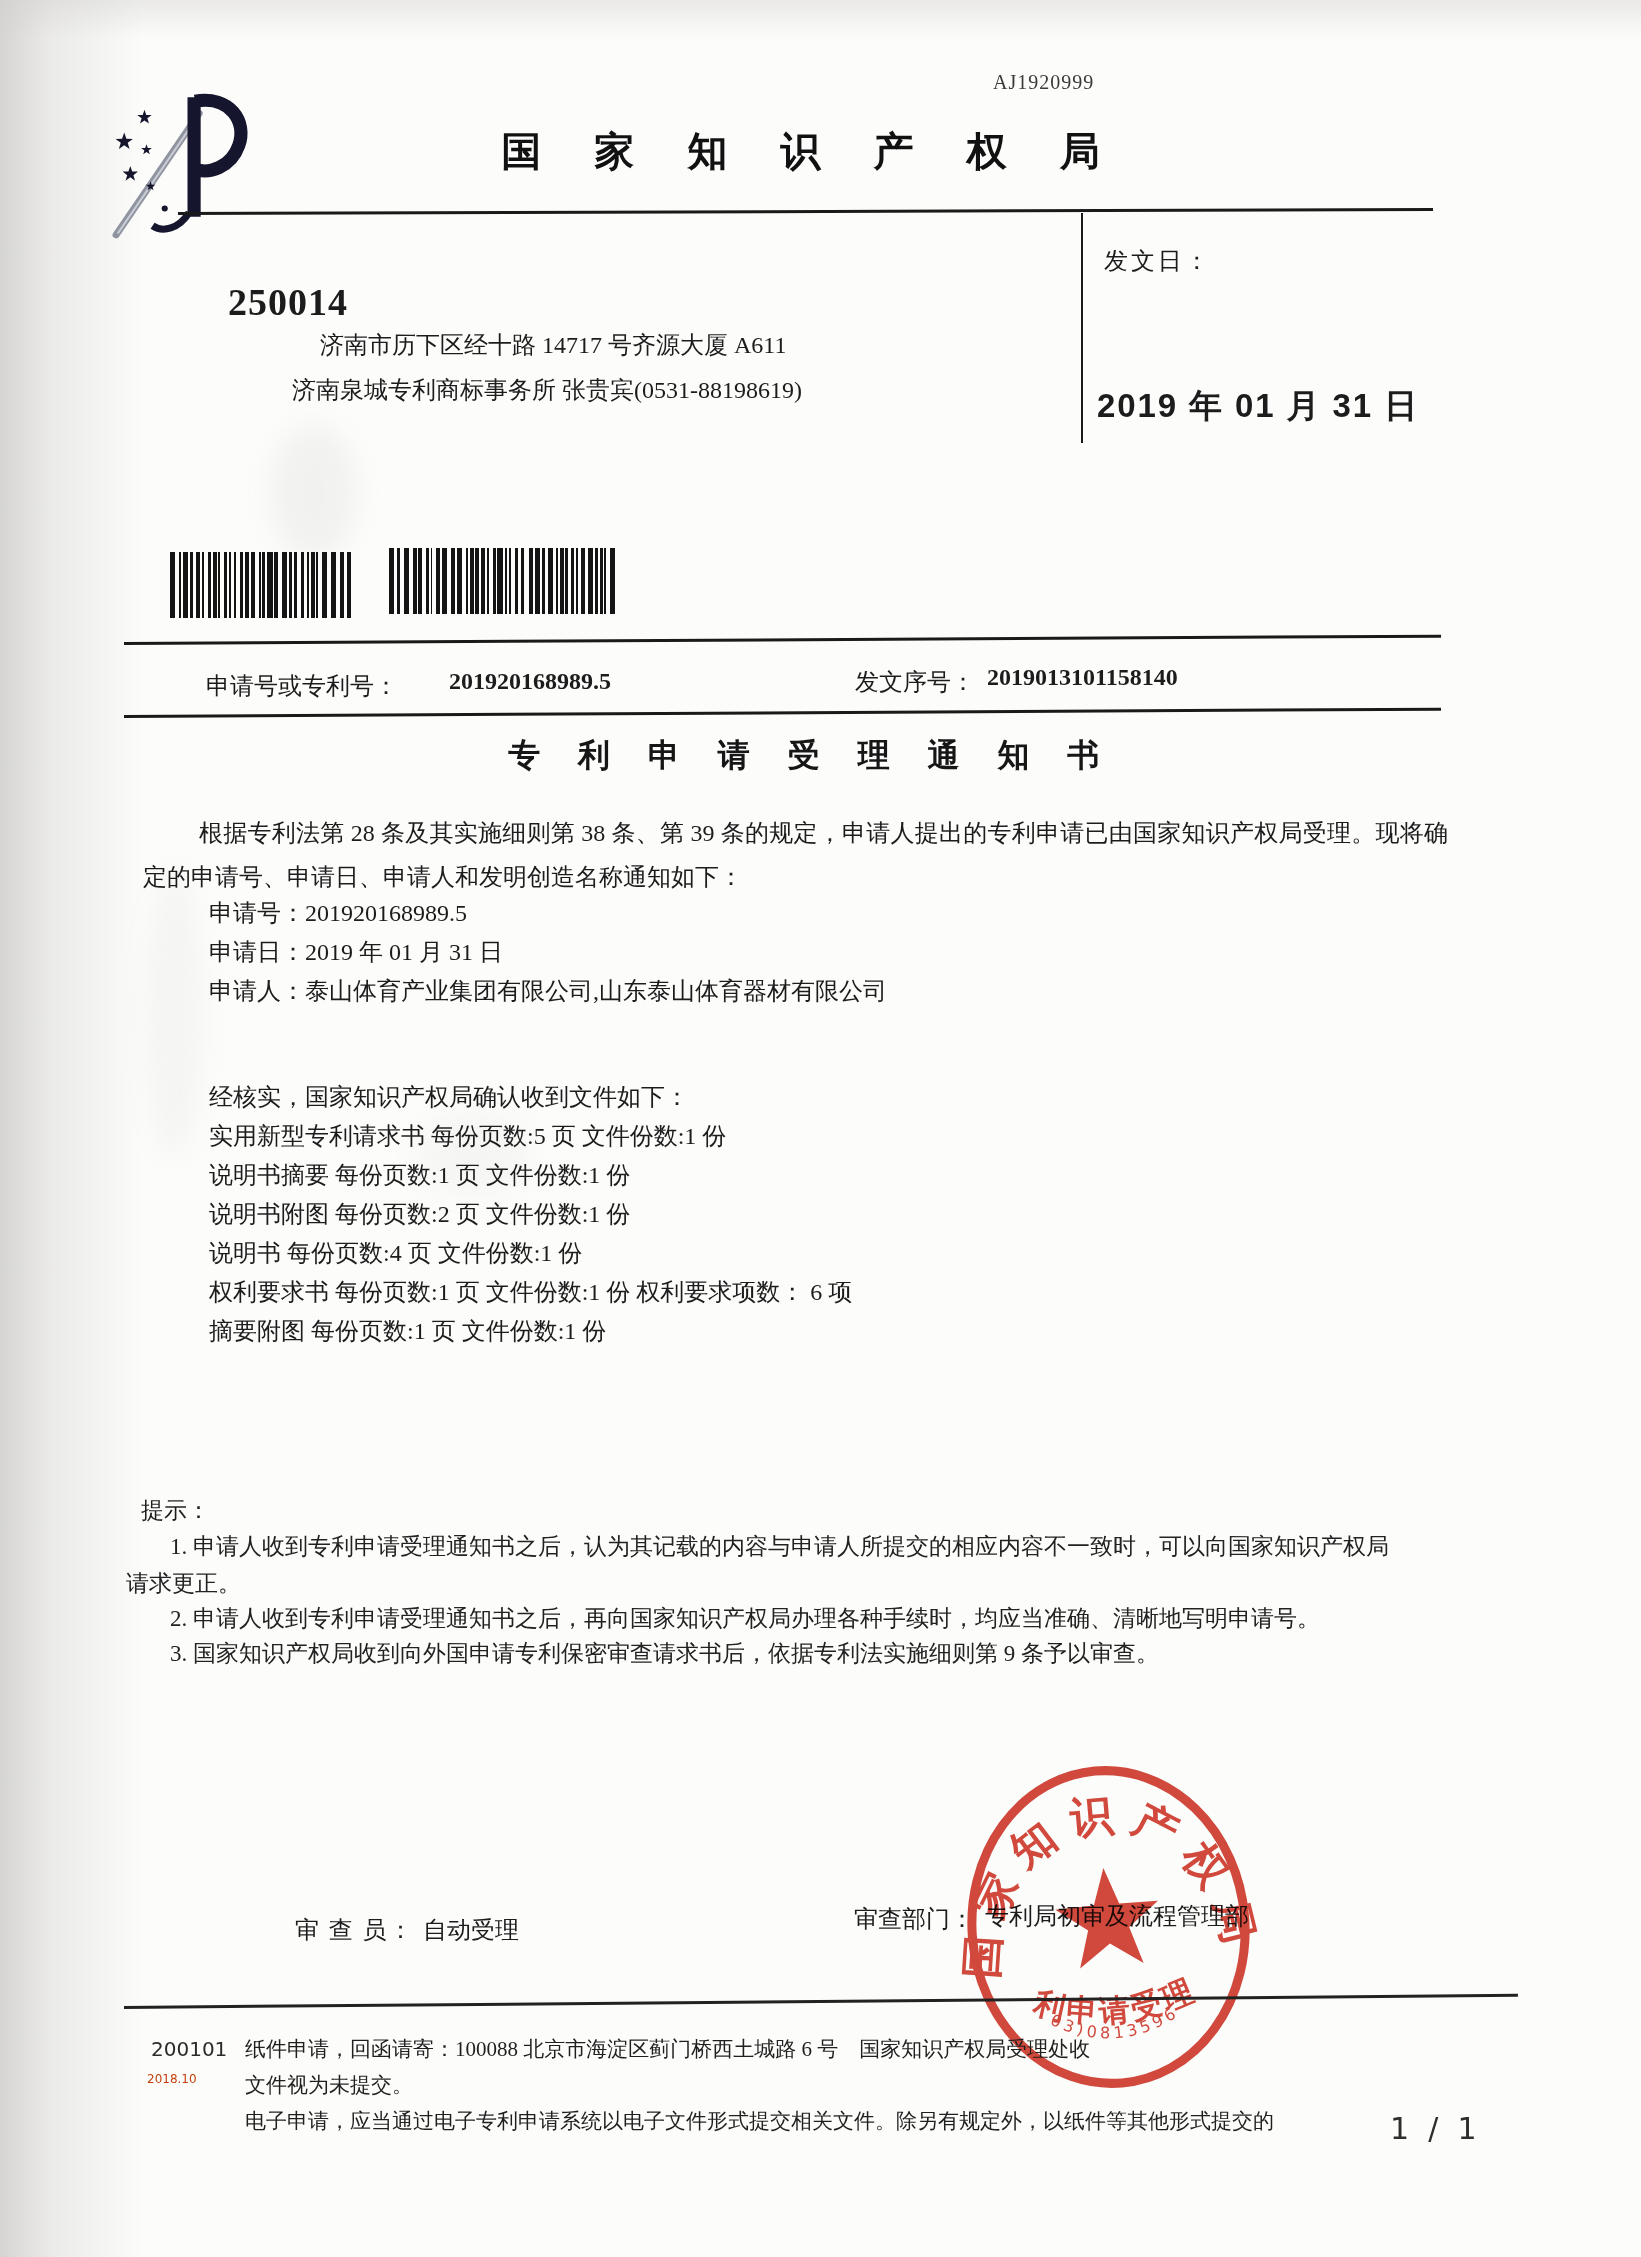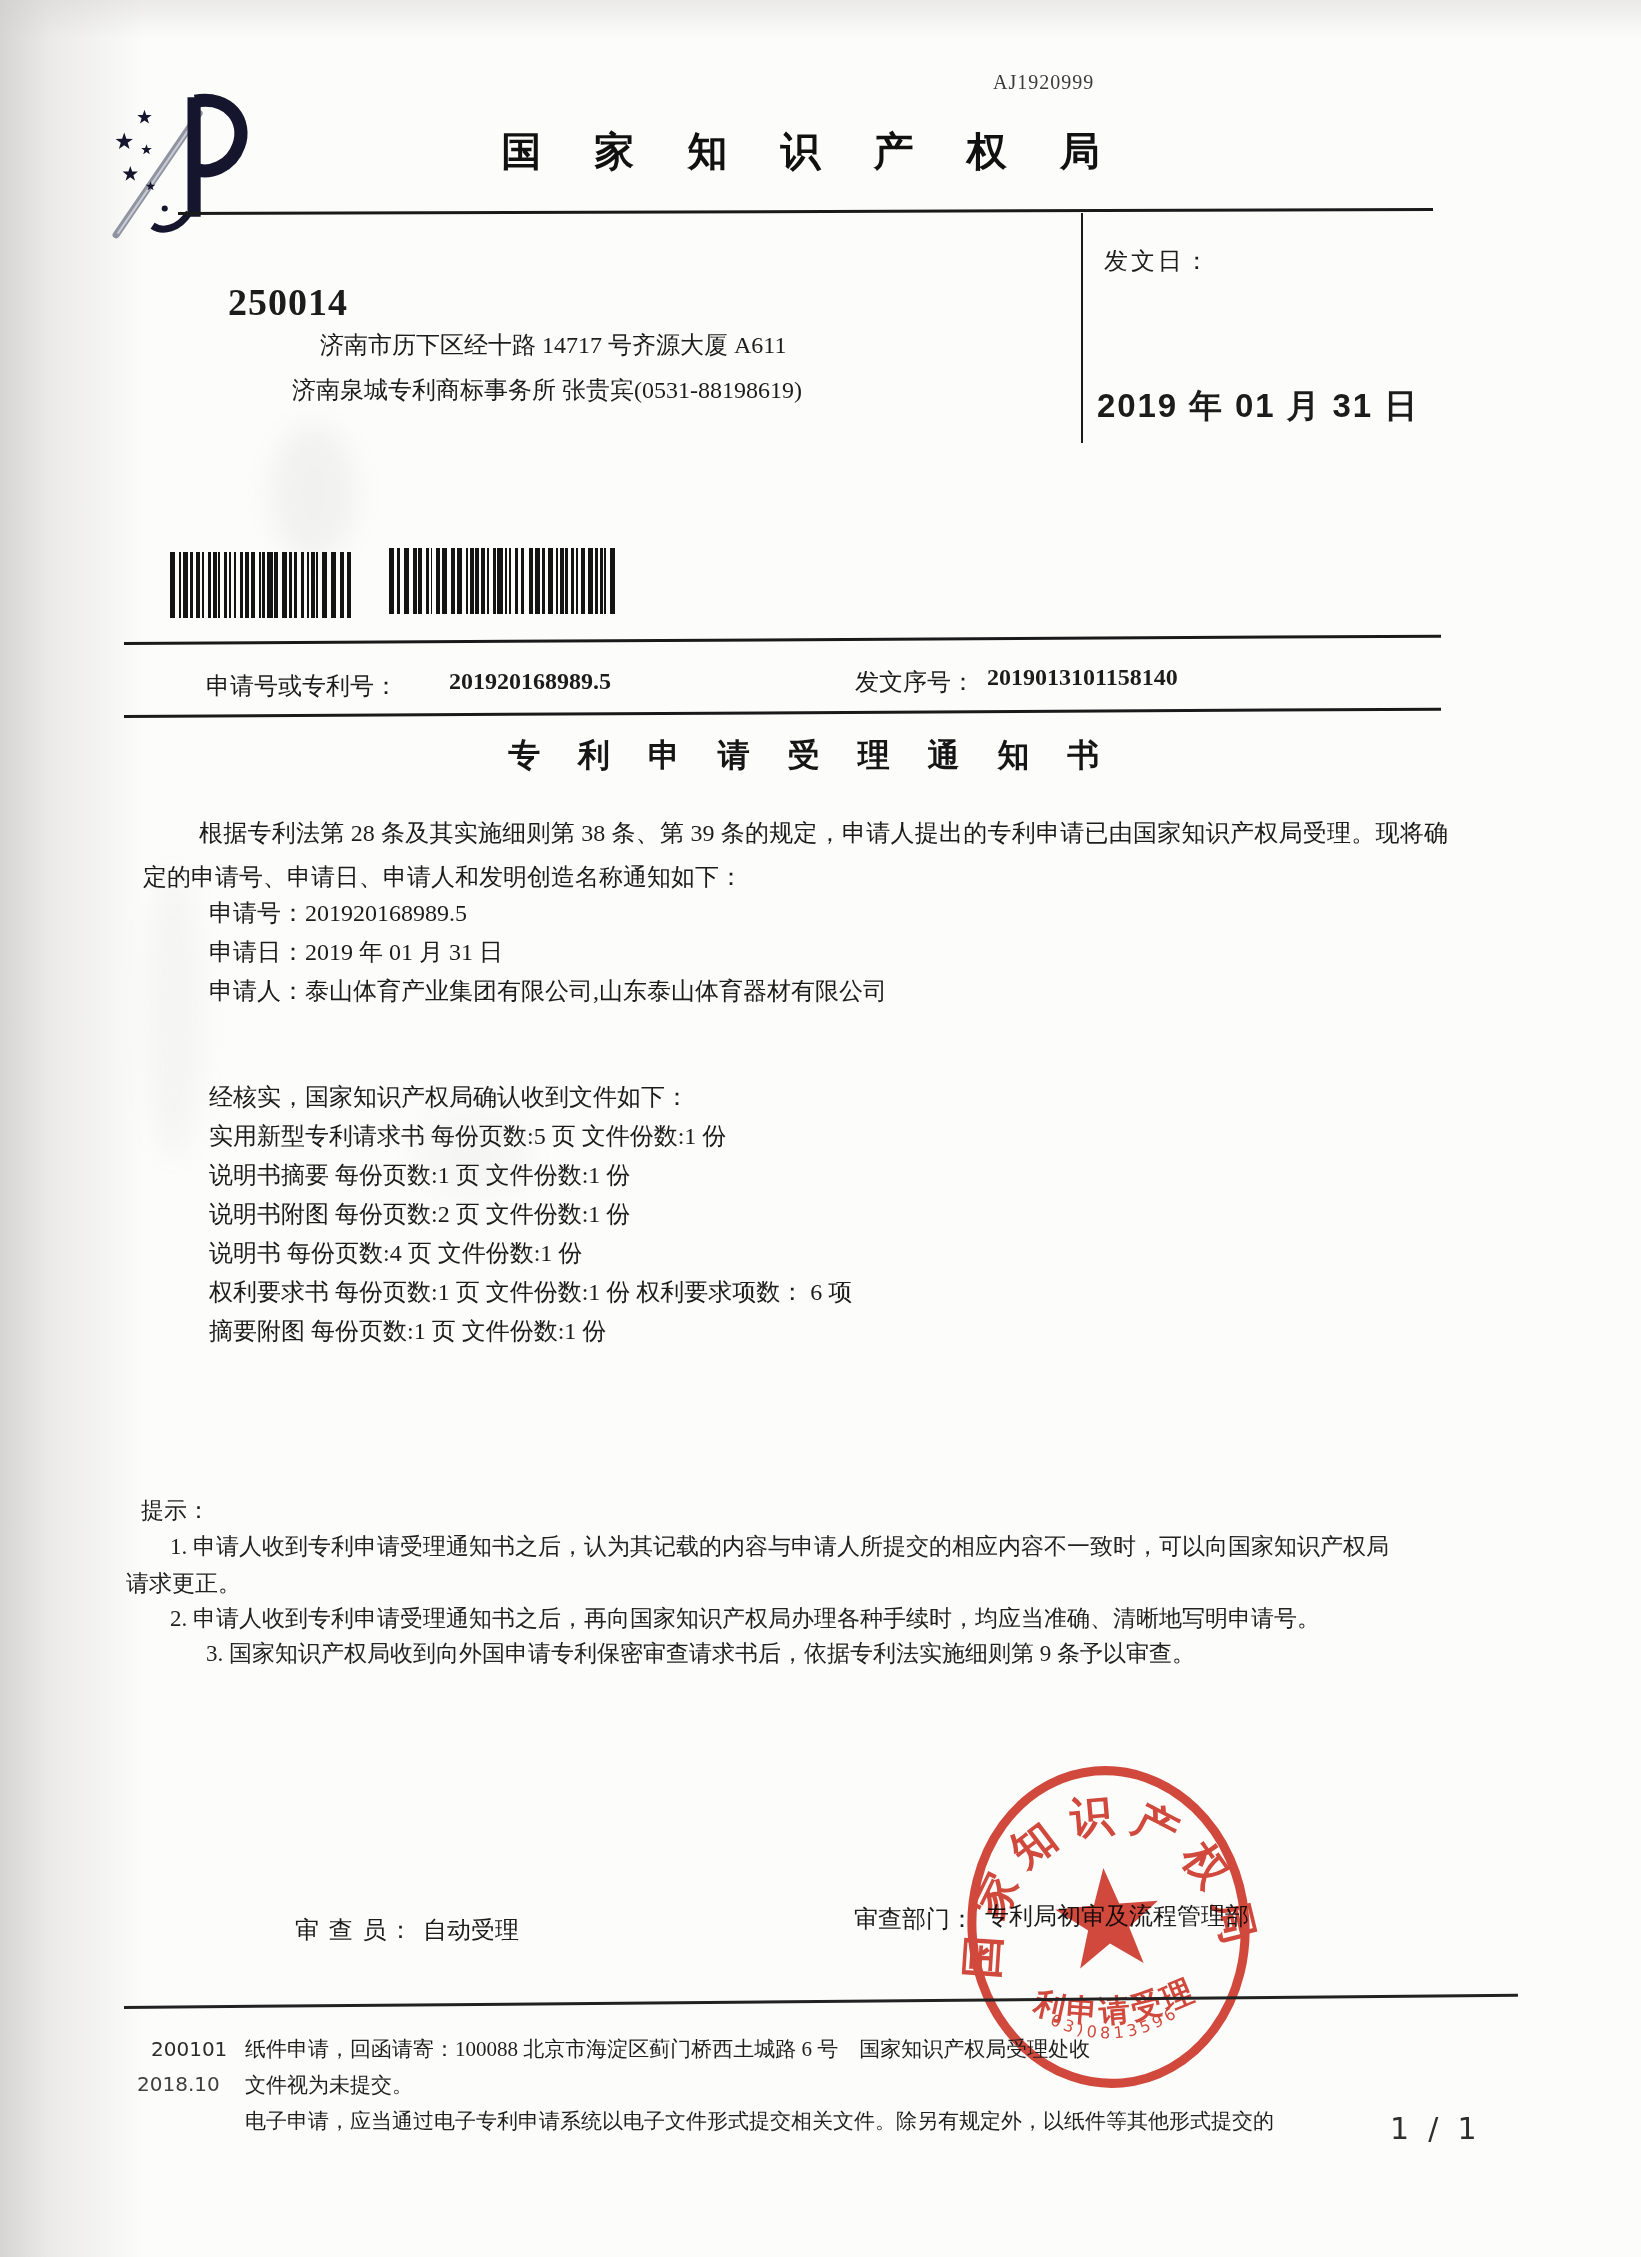--- a/index.html
+++ b/index.html
@@ -69,34 +69,34 @@
   .details div { height:39px; line-height:39px; white-space:nowrap; }
 
   .received { left:209px; top:1078px; font-size:24px; }
   .received div { height:39px; line-height:39px; white-space:nowrap; }
 
   .notes-label { left:141px; top:1495px; font-size:23px; }
   .note { font-size:23px; white-space:nowrap; color:#222; }
   .n1a { left:170px; top:1531px; }
   .n1b { left:126px; top:1568px; }
   .n2  { left:170px; top:1603px; }
-  .n3  { left:170px; top:1638px;margin-left:36px; }
+  .n3  { left:170px; top:1638px; }
 
   .sig-row { font-size:24px; }
   .examiner-label { left:295px; top:1914px; letter-spacing:1.9px; }
   .examiner-value { left:423px; top:1914px; }
   .dept-label { left:854px; top:1903px; }
   .dept-value { left:985px; top:1900px; }
 
   .seal { left:958px; top:1757px; width:301px; height:340px;
           transform:rotate(-5deg); opacity:.9; mix-blend-mode:multiply; }
 
   .rule-footer { left:124px; top:2006px; width:1394px; height:2.9px; transform:rotate(-0.5deg); background:#222; }
   .form-code { left:151px; top:2037px; font-size:20px; font-family:"DejaVu Sans",sans-serif; color:#2b2b2b; }
-  .form-date { left:137px; top:2072px; font-size:20px; font-family:"DejaVu Sans",sans-serif; color:#404040; }
+  .form-date { left:147px; top:2072px; font-size:12px; font-family:"DejaVu Sans",sans-serif; color:#c2410c; }
   .footer-text { left:245px; top:2031px; width:1284px; font-size:21px; line-height:36px; color:#1f1f1f; }
   .footer-text div { white-space:nowrap; }
   .page-indicator { left:1390px; top:2111px; font-size:30px; letter-spacing:4.8px;
                     font-family:"DejaVu Sans",sans-serif; color:#2e2e2e; }
 </style>
 </head>
 <body>
 
 <div class="abs edge-left"></div>
 <div class="abs edge-top"></div>

